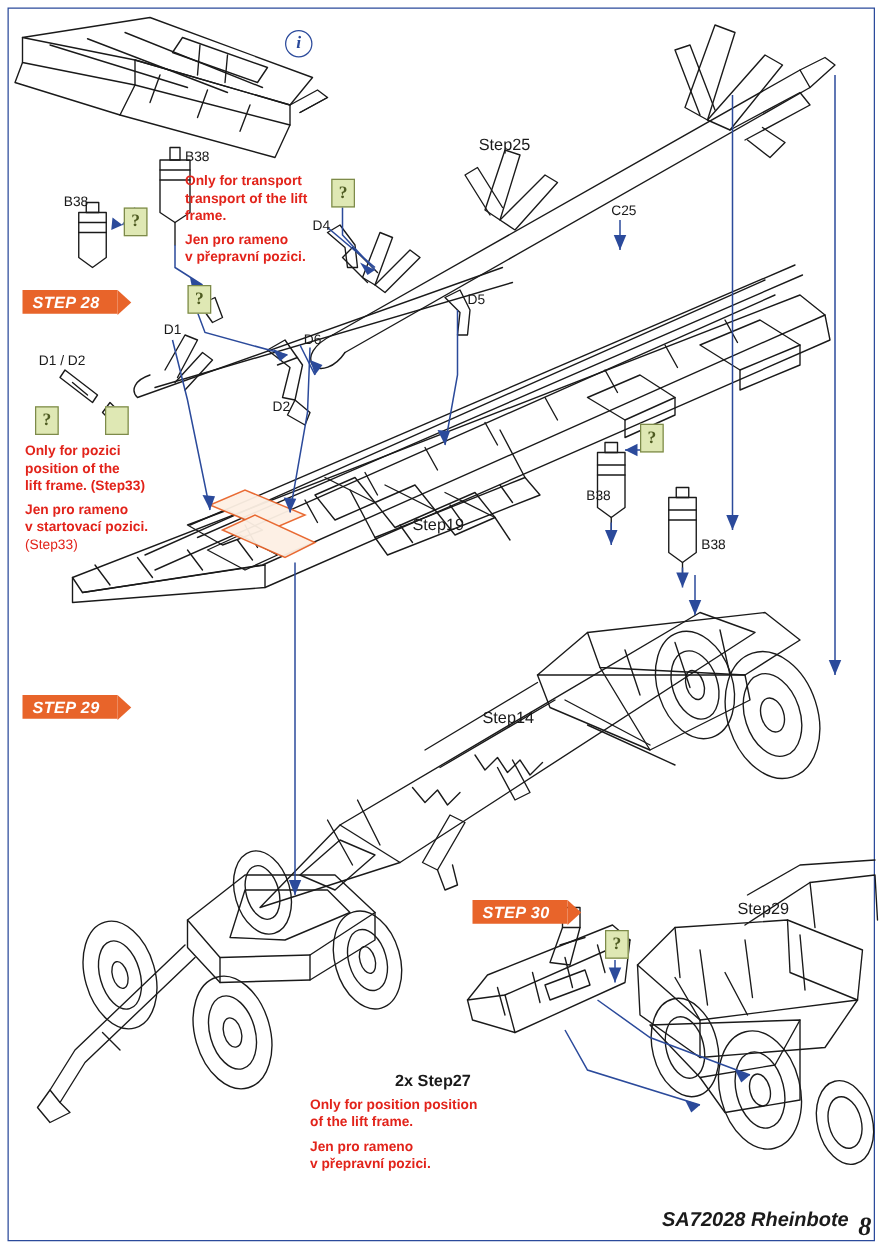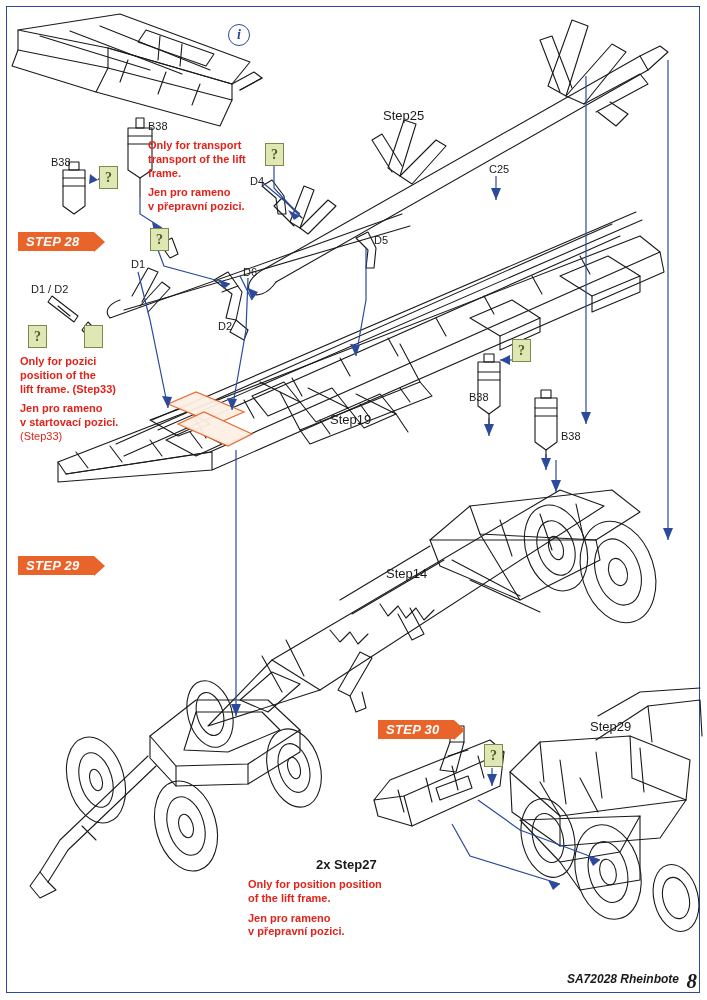--- a/index.html
+++ b/index.html
@@ -100,21 +100,21 @@
   }
   .gluebox {
     position: absolute;
     background: #dfe8b4;
     border: 1px solid #7d8a4a;
   }
   .footer {
     position: absolute;
     right: 28px;
     bottom: 14px;
-    font-size: 12px;
+    font-size: 16px;
     font-style: italic;
     font-weight: bold;
     color: #1a1a1a;
   }
   .pageno {
     position: absolute;
     right: 10px;
     bottom: 6px;
     font-size: 21px;
     font-style: italic;

